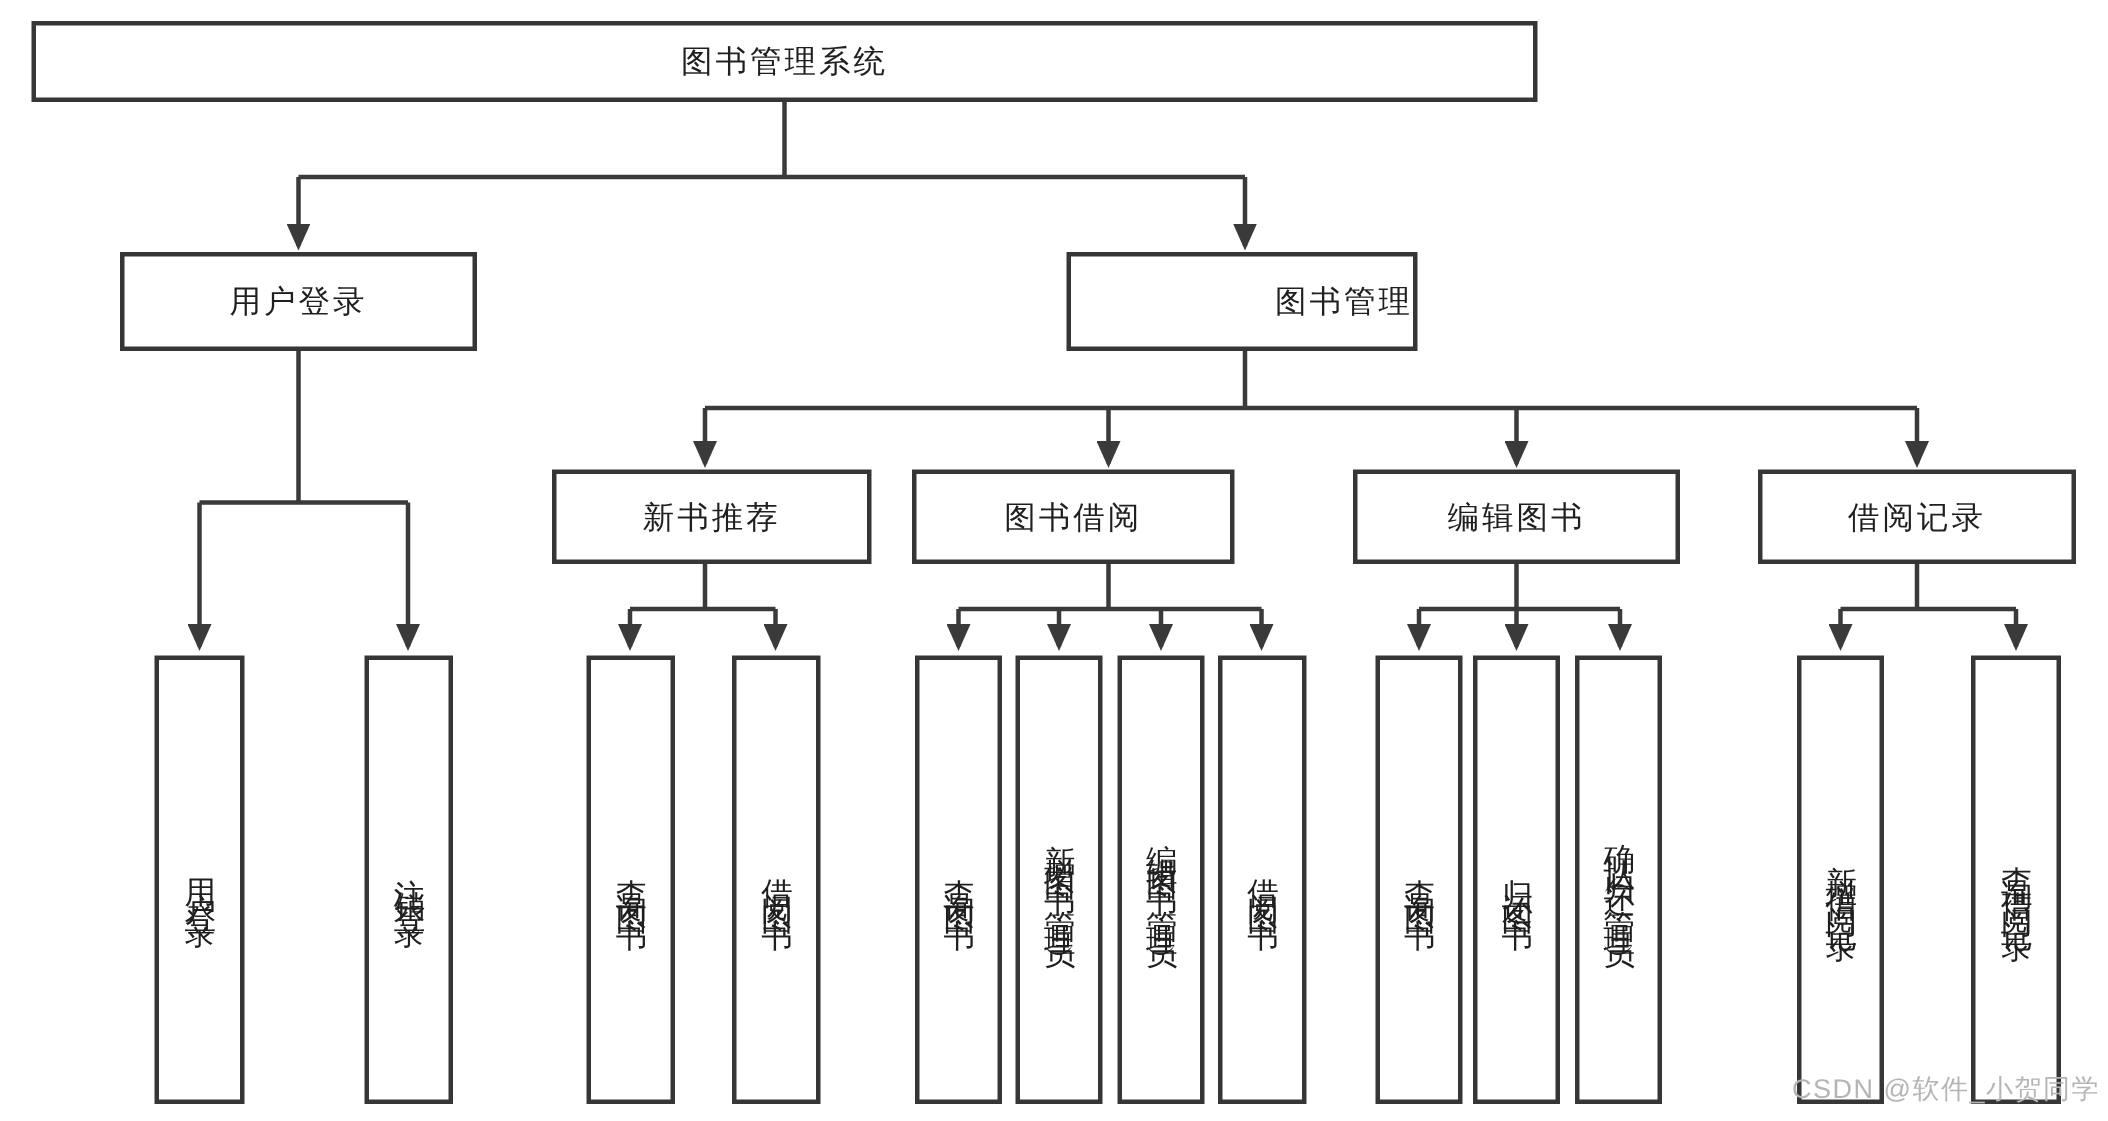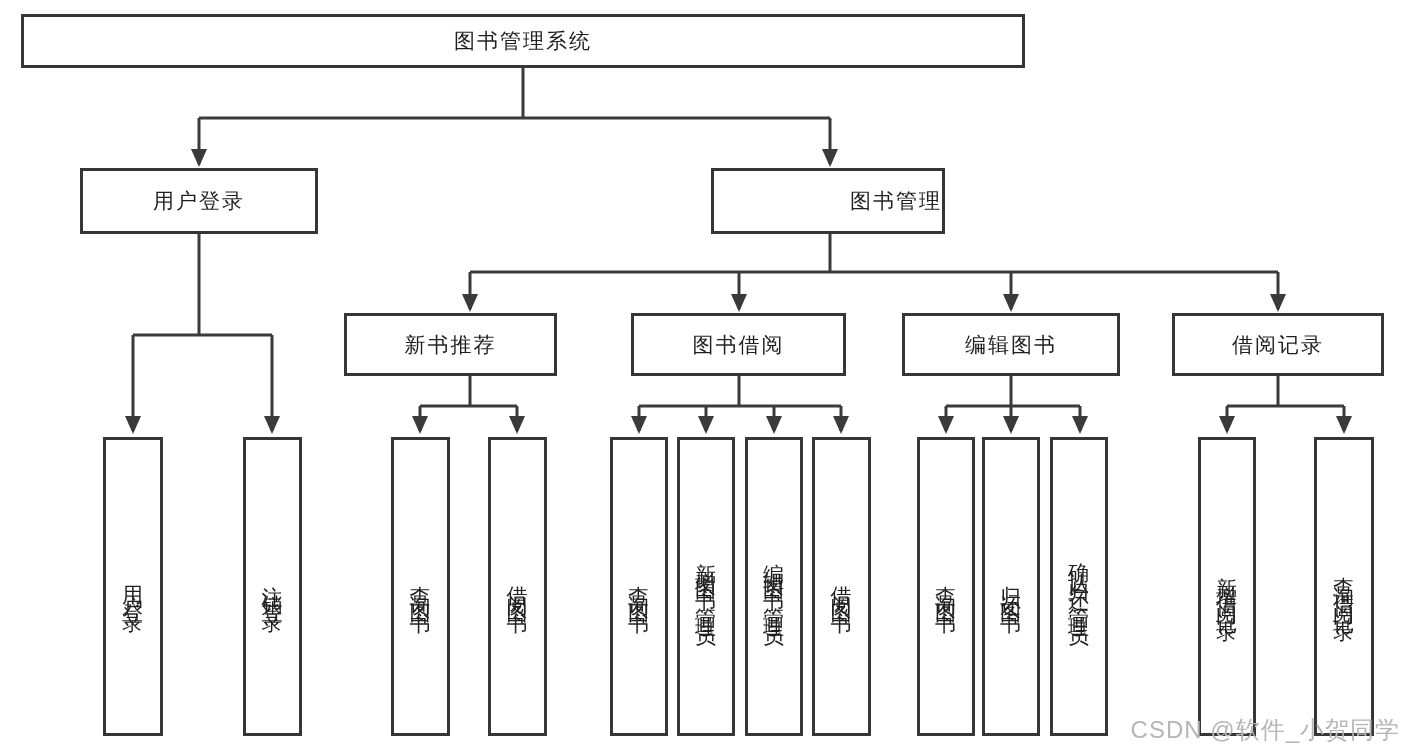--- a/index.html
+++ b/index.html
@@ -47,21 +47,21 @@
     writing-mode: vertical-rl;
     font-size: 21px;
     letter-spacing: 9px;
     color: #1f1f1f;
     line-height: 1;
   }
   .watermark {
     position: absolute;
     right: 5px;
     top: 714px;
-    font-size: 24px;
+    font-size: 18px;
     color: #b5b5b5;
     letter-spacing: 1px;
     white-space: nowrap;
   }
 </style>
 </head>
 <body>
 
 <div class="canvas">
 
@@ -131,24 +131,24 @@
     <span>图书管理系统</span>
   </div>
 
   <div class="hbox" style="left:80px; top:168px; width:238px; height:66px;">
     <span>用户登录</span>
   </div>
   <div class="hbox" style="left:711px; top:168px; width:234px; height:66px;justify-content:flex-end;">
     <span>图书管理</span>
   </div>
 
-  <div class="hbox" style="left:344px; top:313px; width:213px; height:63px;">
+  <div class="hbox" style="left:368px; top:313px; width:213px; height:63px;">
     <span>新书推荐</span>
   </div>
-  <div class="hbox" style="left:631px; top:313px; width:215px; height:63px;">
+  <div class="hbox" style="left:608px; top:313px; width:215px; height:63px;">
     <span>图书借阅</span>
   </div>
   <div class="hbox" style="left:902px; top:313px; width:218px; height:63px;">
     <span>编辑图书</span>
   </div>
   <div class="hbox" style="left:1172px; top:313px; width:212px; height:63px;">
     <span>借阅记录</span>
   </div>
 
   <div class="vbox" style="left:103px; top:437px; width:60px; height:299px;">

